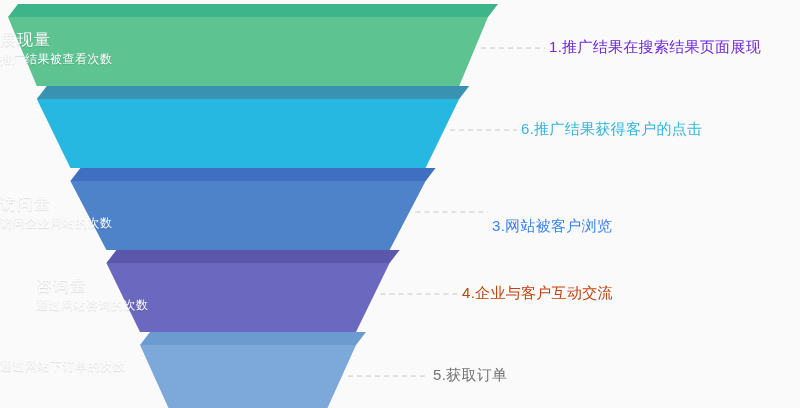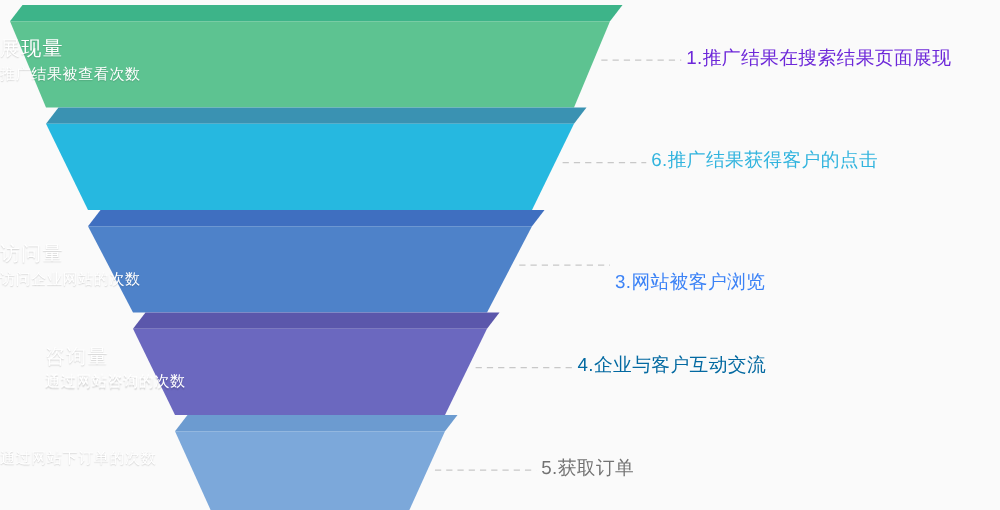--- a/index.html
+++ b/index.html
@@ -93,18 +93,18 @@
     <div class="callout" style="left: 521px; top: 119.05px; color: rgb(50, 180, 222);">6.推广结果获得客户的点击</div>
     <div class="stage-text" style="left: 0px; width: 496px; top: 193px;">
       <div class="stage-title">访问量</div>
       <div class="stage-sub">访问企业网站的次数</div>
     </div>
     <div class="callout" style="left: 492px; top: 216px; color: #3b82f6;">3.网站被客户浏览</div>
     <div class="stage-text" style="left: 0px; width: 496px; top: 275px; margin-left: 36px;">
       <div class="stage-title">咨询量</div>
       <div class="stage-sub">通过网站咨询的次数</div>
     </div>
-    <div class="callout" style="left: 462px; top: 283.05px; color: #0369a1;">4.企业与客户互动交流</div>
+    <div class="callout" style="left: 462px; top: 283.05px; color: #c2410c;">4.企业与客户互动交流</div>
     <div class="stage-text" style="left: 0px; width: 496px; top: 357px;">
       <div class="stage-sub">通过网站下订单的次数</div>
     </div>
     <div class="callout" style="left: 433px; top: 365.05px; color: #737373;">5.获取订单</div>
   </div>
 
 </body></html>

